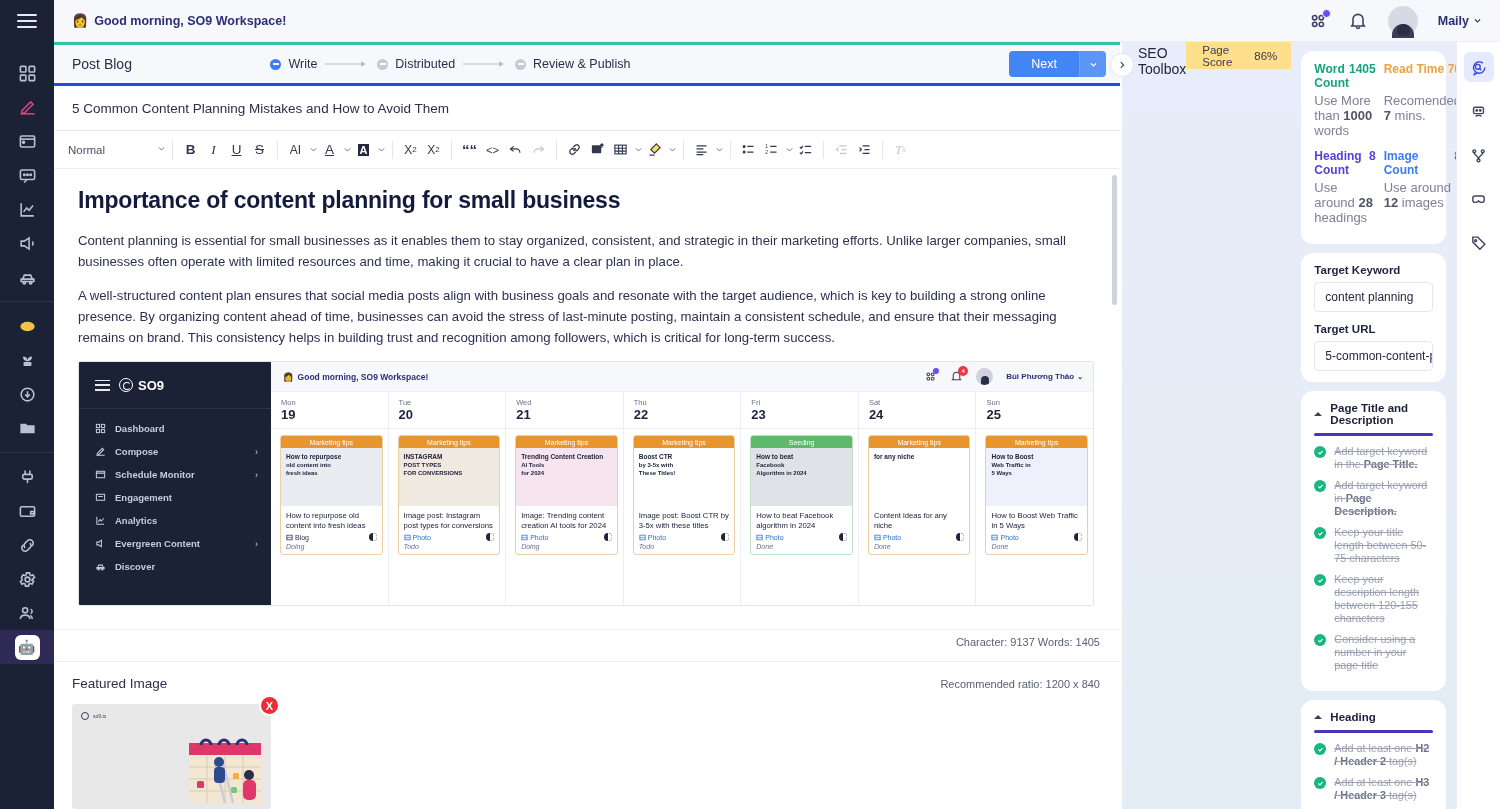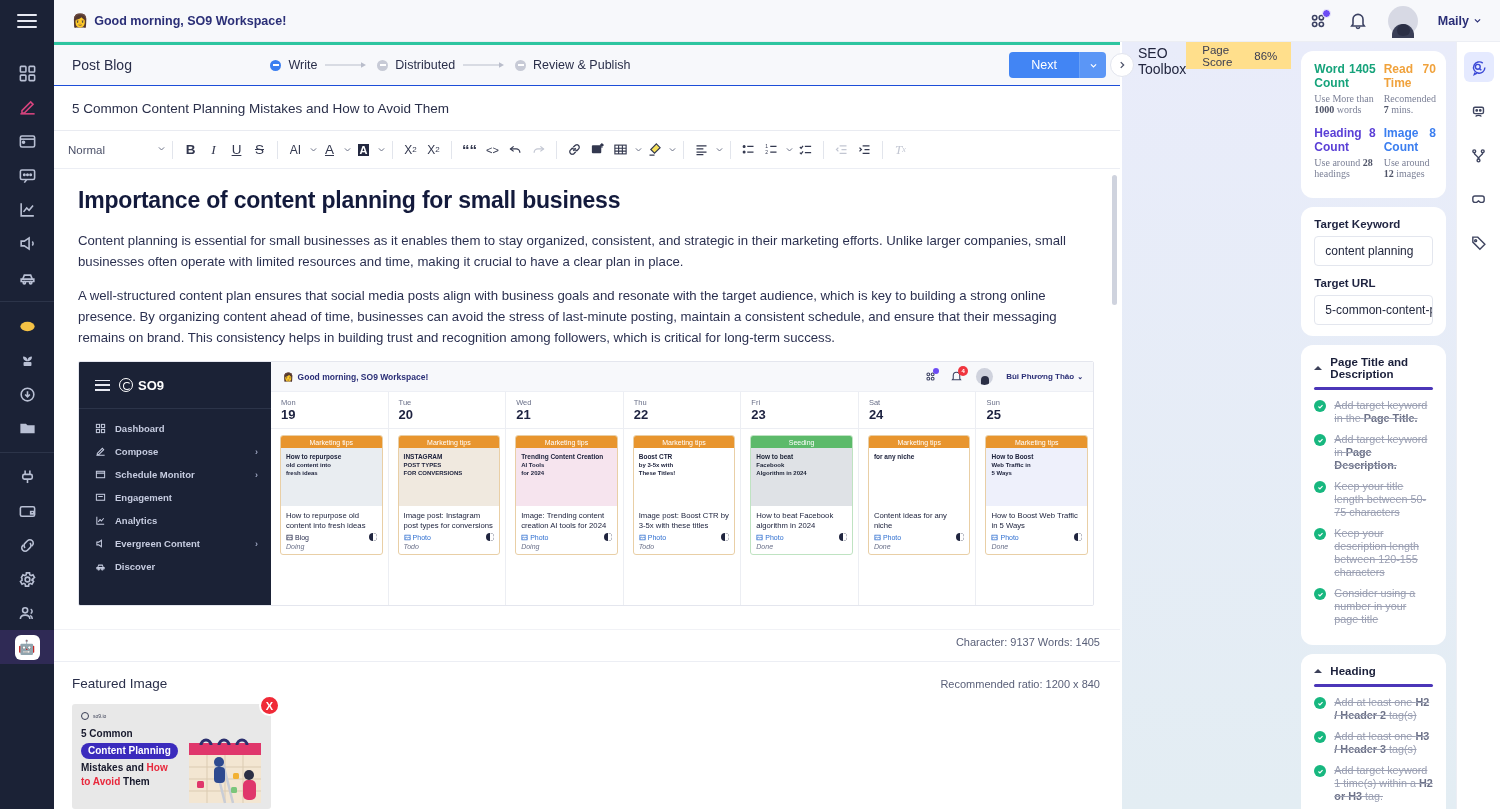--- a/index.html
+++ b/index.html
@@ -56,21 +56,21 @@
   .avatar .head { width:13px;height:13px;border-radius:50%;background:#2b2f45;margin-bottom:-1px; position:relative; left:1px;}
   .avatar .body-s { position:absolute; width:22px;height:14px;border-radius:11px 11px 0 0;background:#3a3f57; margin-bottom:-2px;}
   .uname { font-size:12.5px; font-weight:bold; color:#2b2f77; display:flex;align-items:center; gap:4px; cursor:pointer;}
 
   
   .editor-wrap { position:absolute; left:0; top:42px; width:1066px; bottom:0; display:flex; flex-direction:column; }
   .accent-line { height:3px; background:#2ec5a0; flex:0 0 3px; }
 
   .post-head {
     height:41px; background:#f7f8fb; display:flex; align-items:center;
-    padding:0 14px 0 18px; flex:0 0 41px; border-bottom:1px solid #1d4ed8;
+    padding:0 14px 0 18px; flex:0 0 41px; border-bottom:3px solid #1d4ed8;
   }
   .post-title { font-size:14px; color:#2a2f4a; }
   .steps { display:flex; align-items:center; gap:0; margin:0 auto; position:relative; left:-34px;}
   .step { display:flex; align-items:center; gap:7px; font-size:12.5px; color:#2a2f4a; cursor:pointer; }
   .step .bul { width:11px;height:11px;border-radius:50%; background:#c7cad6; display:flex;align-items:center;justify-content:center;}
   .step .bul i { width:6px;height:1.6px;background:#fff; display:block;}
   .step.on .bul { background:#3b7ef0; }
   .arrow { width:44px; height:10px; display:flex; align-items:center; margin:0 8px; }
   .arrow svg { width:44px; height:10px; }
   .next-grp { display:flex; align-items:stretch; height:26px; border-radius:4px; overflow:hidden; margin-left:auto; }
@@ -199,21 +199,21 @@
   .score-track { flex:1 1 auto; height:7px; border-radius:4px; background:#fdf6e6; margin:0 11px; overflow:hidden;}
   .score-fill { height:100%; border-radius:4px; background:#4b36b8; }
   .score-val { font-size:11.5px; color:#3a3d52; }
 
   .seo-scroll { flex:1 1 auto; overflow:hidden; padding:9px 10px 0 10px; position:relative;}
   .card { background:#fff; border-radius:12px; padding:11px 13px; margin-bottom:9px; }
   .stats { display:grid; grid-template-columns:1fr 1fr; row-gap:3px; column-gap:8px; }
   .st-row { display:flex; align-items:baseline; }
   .st-name { font-size:12px; font-weight:bold; }
   .st-val { margin-left:auto; font-size:12px; font-weight:bold; }
-  .st-sub { font-size:10px; color:#7c8197; margin-bottom:8px;font-family:Liberation Serif, serif;}
+  .st-sub { font-size:13px; color:#7c8197; margin-bottom:8px;}
   .st-sub b { color:#4f5468; }
 
   .f-lbl { font-size:11.5px; font-weight:bold; color:#1e2340; margin-bottom:6px;}
   .f-in {
     width:100%; border:1px solid #e3e6ee; border-radius:4px; height:30px; padding:0 10px;
     font-size:12px; color:#23283f; font-family:"Liberation Sans",sans-serif; background:#fff;
     overflow:hidden; white-space:nowrap; display:flex; align-items:center;
   }
   .f-gap { height:11px; }
 
@@ -898,26 +898,20 @@
         <div class="feat-row">
           <div class="feat-title">Featured Image</div>
           <div class="feat-ratio">Recommended ratio: 1200 x 840</div>
         </div>
         <div style="position:relative;width:199px;">
           <div class="feat-thumb">
             <div class="ft-logo">
               <span class="sp"></span>
               <span>so9.io</span>
             </div>
-            <div class="ft-txt">
-              <div>5 Common</div>
-              <div><span class="ft-pill">Content Planning</span></div>
-              <div><span>Mistakes and </span><span class="ft-red">How</span></div>
-              <div><span class="ft-red">to Avoid </span><span>Them</span></div>
-            </div>
             <svg class="ft-art" viewBox="0 0 84 80">
               <rect x="6" y="18" width="72" height="56" fill="#f3e6d2"></rect>
               <rect x="6" y="14" width="72" height="12" fill="#e0376b"></rect>
               <path d="M18 16a5 5 0 1110 0" fill="none" stroke="#2b2f6e" stroke-width="3"></path>
               <path d="M36 16a5 5 0 1110 0" fill="none" stroke="#2b2f6e" stroke-width="3"></path>
               <path d="M54 16a5 5 0 1110 0" fill="none" stroke="#2b2f6e" stroke-width="3"></path>
               <g stroke="#dbcbb2" stroke-width="1">
                   <path d="M6 38h72M6 50h72M6 62h72M24 26v48M42 26v48M60 26v48"></path>
                 </g>
               <path d="M32 34l10 40M40 34l10 40" stroke="#c9cdd6" stroke-width="2.5"></path>

